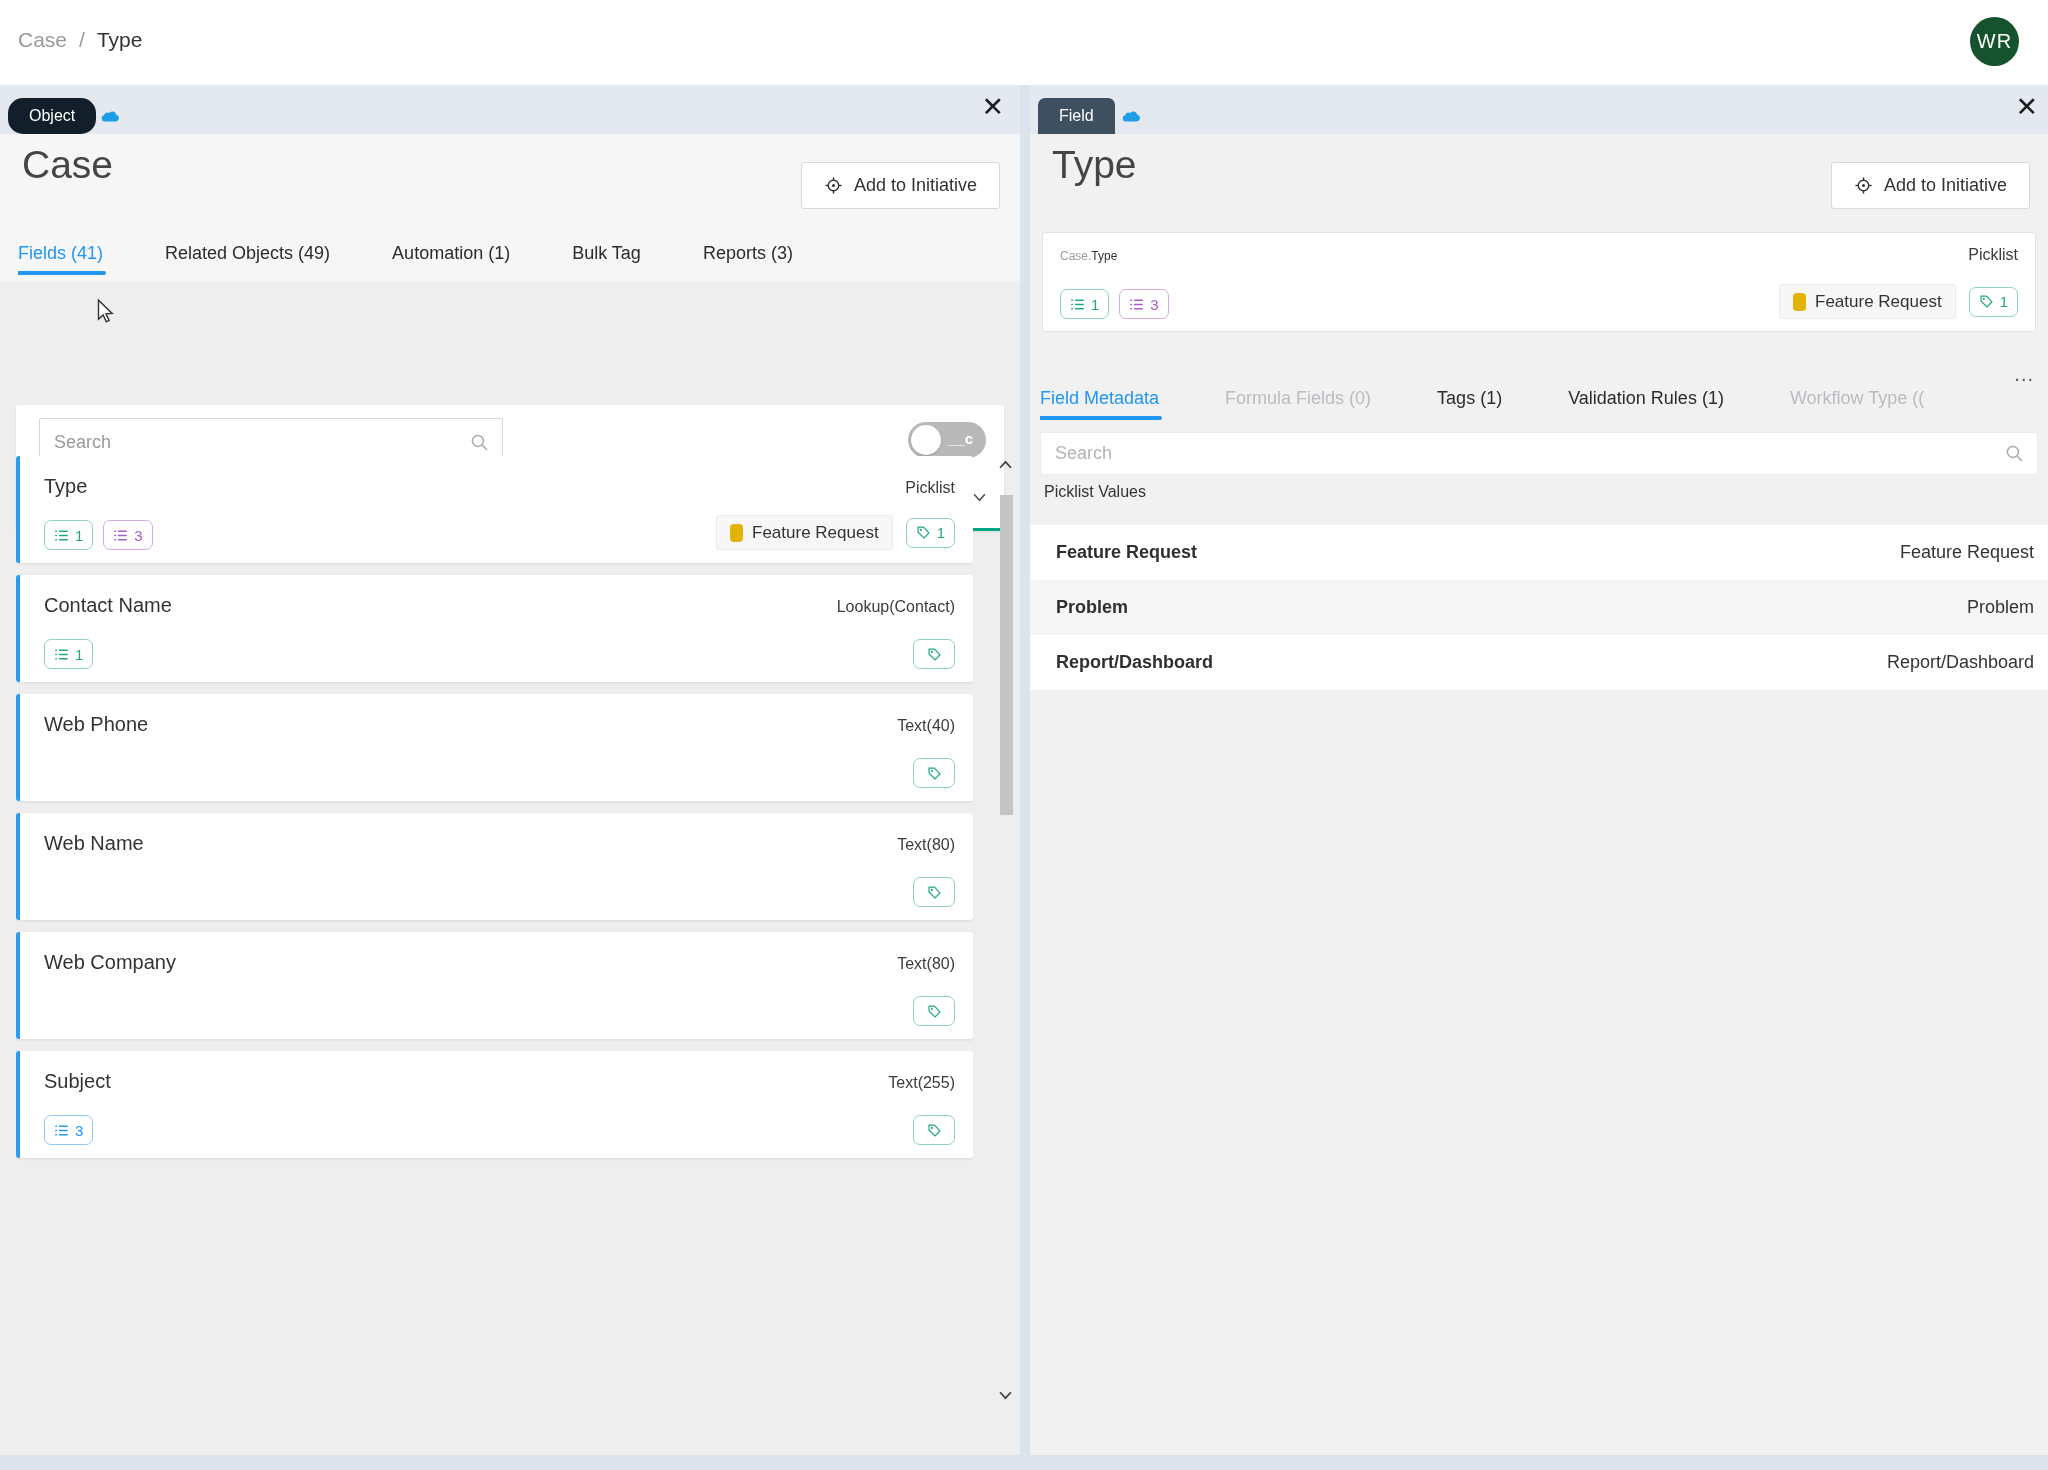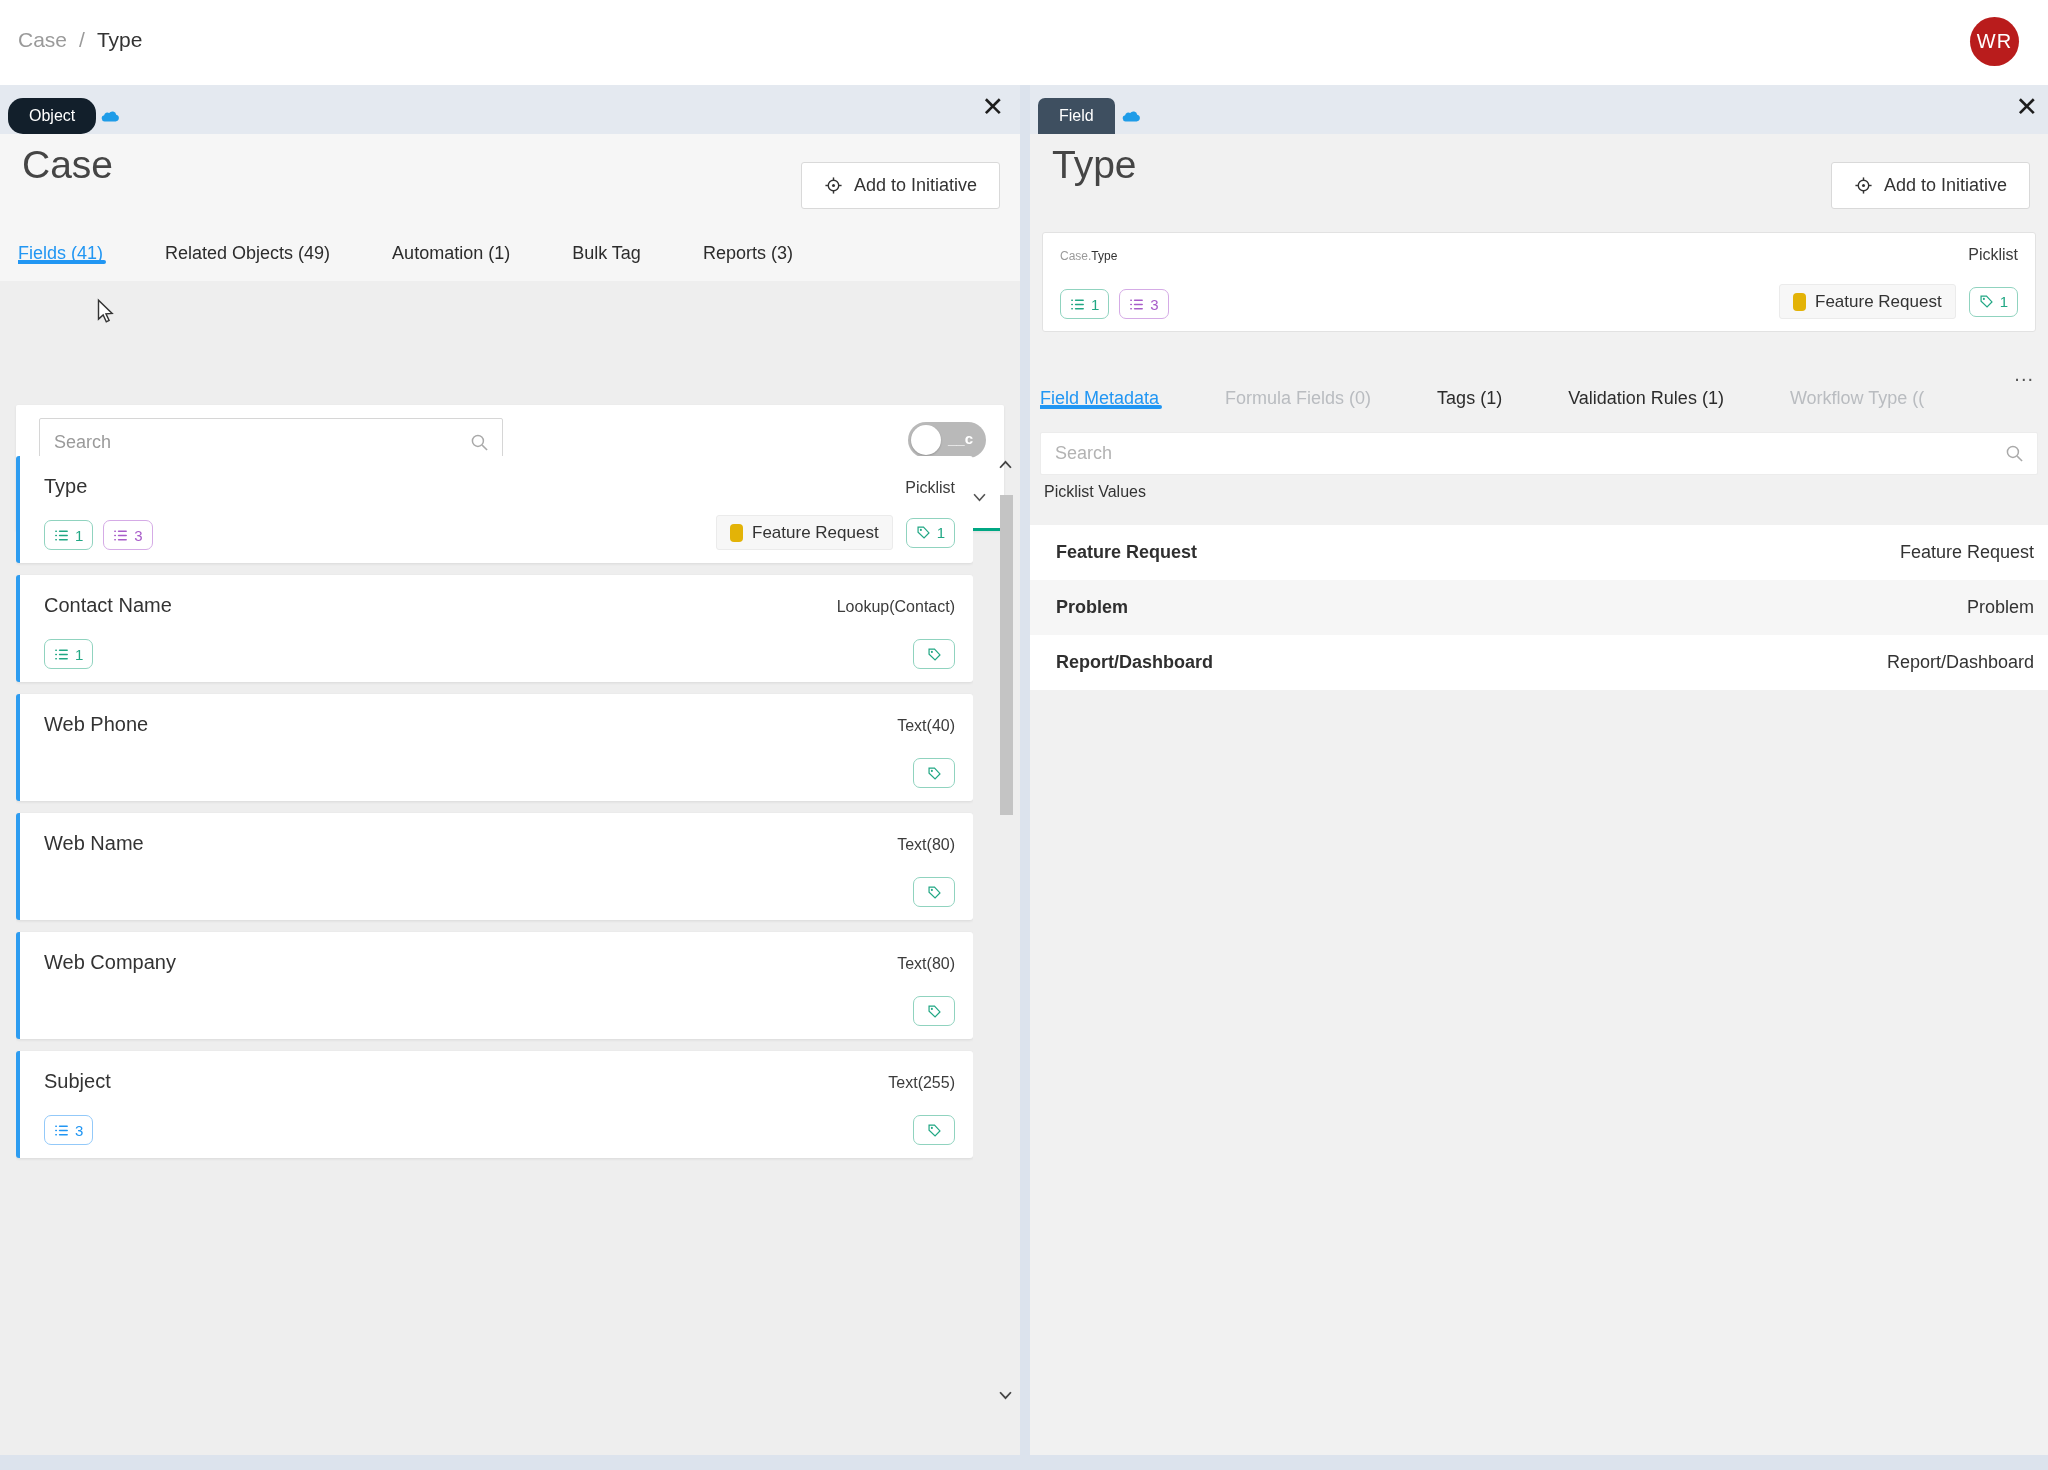--- a/index.html
+++ b/index.html
@@ -5,21 +5,21 @@
   * { margin:0; padding:0; box-sizing:border-box; }
   html,body { background:#dce3ed; }
   body { font-family:"Liberation Sans", sans-serif; }
   #screen { position:relative; width:2048px; height:1470px; background:#dce3ed; overflow:hidden; }
 
   
   .topbar { position:absolute; top:0; left:0; width:2048px; height:85px; background:#ffffff; }
   .breadcrumb { position:absolute; left:18px; top:28px; font-size:21px; color:#9a9a9a; display:flex; gap:12px; }
   .crumb-current { color:#333; }
   .avatar { position:absolute; right:29px; top:17px; width:49px; height:49px; border-radius:50%;
-            background:#b91c1c; color:#fff; display:flex; align-items:center; justify-content:center;
+            background:#14532d; color:#fff; display:flex; align-items:center; justify-content:center;
             font-size:20px; letter-spacing:1px; }
 
   
   .panel { position:absolute; top:85px; height:1370px; background:#f6f6f6; overflow:hidden; }
   .panel-left  { left:0;     width:1020px; }
   .panel-right { left:1030px; width:1018px; background:#f1f1f1; }
   .panel-strip { position:absolute; top:0; left:0; right:0; height:49px; background:#e4e9f0; }
   .panel-tab { position:absolute; left:8px; top:13px; height:36px; padding:0 21px; border-radius:7px 7px 0 0;
                color:#fff; font-size:16px; display:flex; align-items:center; }
   .panel-tab.object { background:#121f2b;border-radius:15px; }
@@ -34,21 +34,21 @@
 
   .panel-title { position:absolute; left:22px; top:58px; font-size:39px; font-weight:300; color:#454545; }
   .add-btn { position:absolute; top:77px; height:47px; background:#fff; border:1px solid #d9d9d9; border-radius:3px;
              display:flex; align-items:center; gap:11px; padding:0 22px; font-size:18px; color:#333; cursor:pointer; }
   .panel-left  .add-btn { right:20px; }
   .panel-right .add-btn { right:18px; }
 
   .tabs-row { position:absolute; display:flex; white-space:nowrap; overflow:hidden; }
   .panel-left  .tabs-row { top:158px; left:18px; right:30px; gap:62px; }
   .panel-right .tabs-row { top:283px; left:10px; right:46px; gap:66px;margin-top:20px; }
-  .tab { font-size:18px; color:#2c2c2c; position:relative; cursor:pointer; flex:0 0 auto; }
+  .tab { font-size:18px; color:#2c2c2c; padding-bottom:11px; position:relative; cursor:pointer; flex:0 0 auto; }
   .tab.active { color:#2196f3; }
   .tab.active::after { content:""; position:absolute; left:-3px; right:-3px; bottom:0; height:4px;
                        background:#2196f3; border-radius:2px; }
   .tab.disabled { color:#b9bcc0; cursor:default; }
   .overflow-dots { position:absolute; top:278px; right:14px; font-size:20px; color:#555; letter-spacing:1px; cursor:pointer; }
 
   
   .content-left { position:absolute; top:196px; left:0; right:0; bottom:0; background:#eeeeee; }
   .filter-card { position:absolute; top:124px; left:16px; width:988px; height:126px; background:#fff;
                  border-bottom:3px solid #00a783; border-radius:2px; box-shadow:0 1px 3px rgba(0,0,0,.08); }

